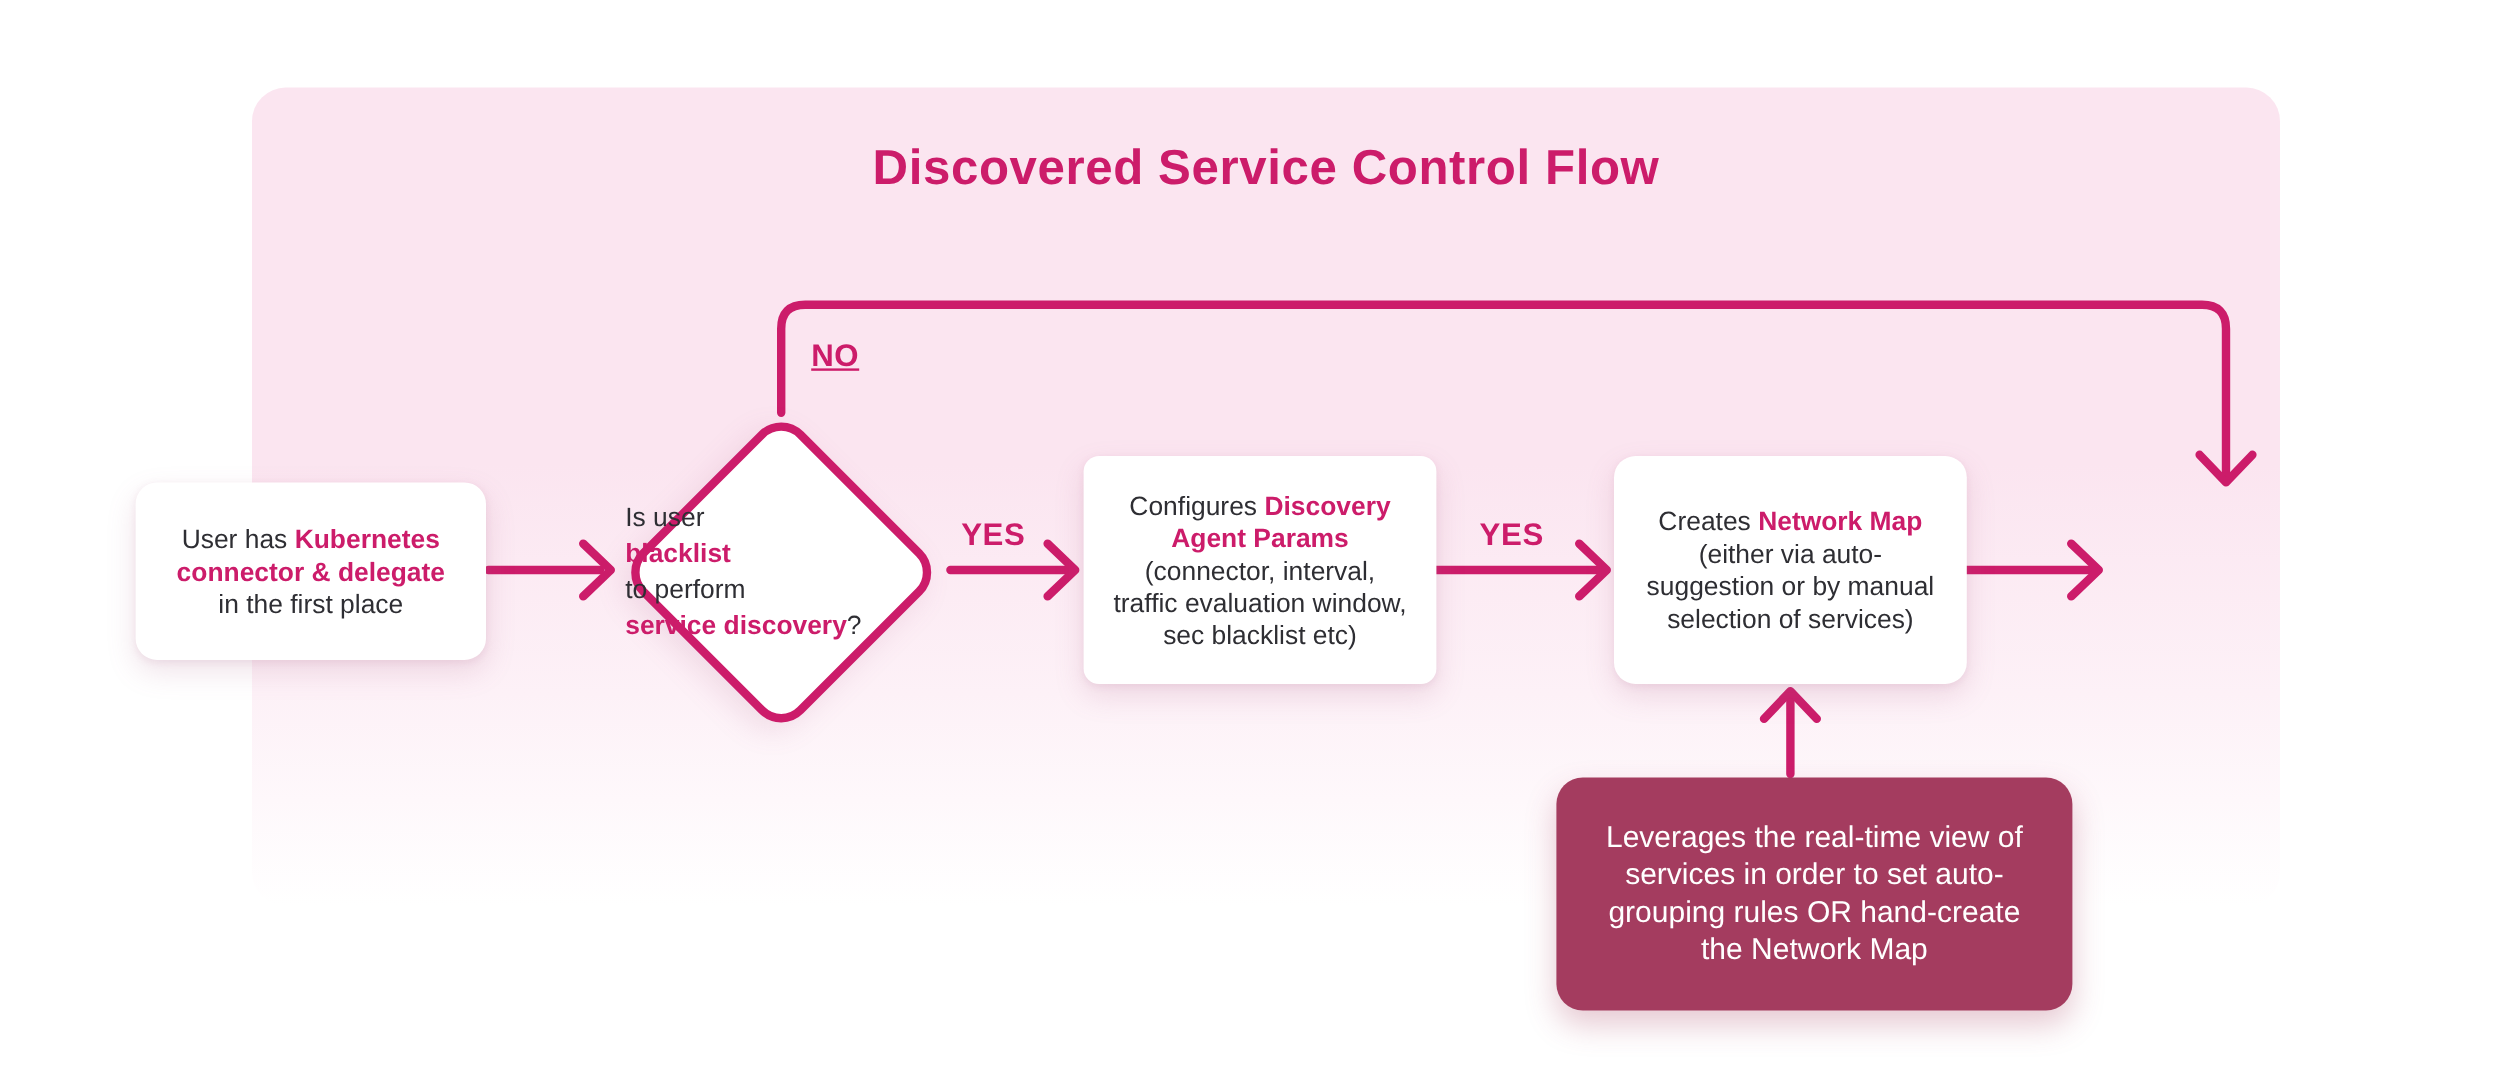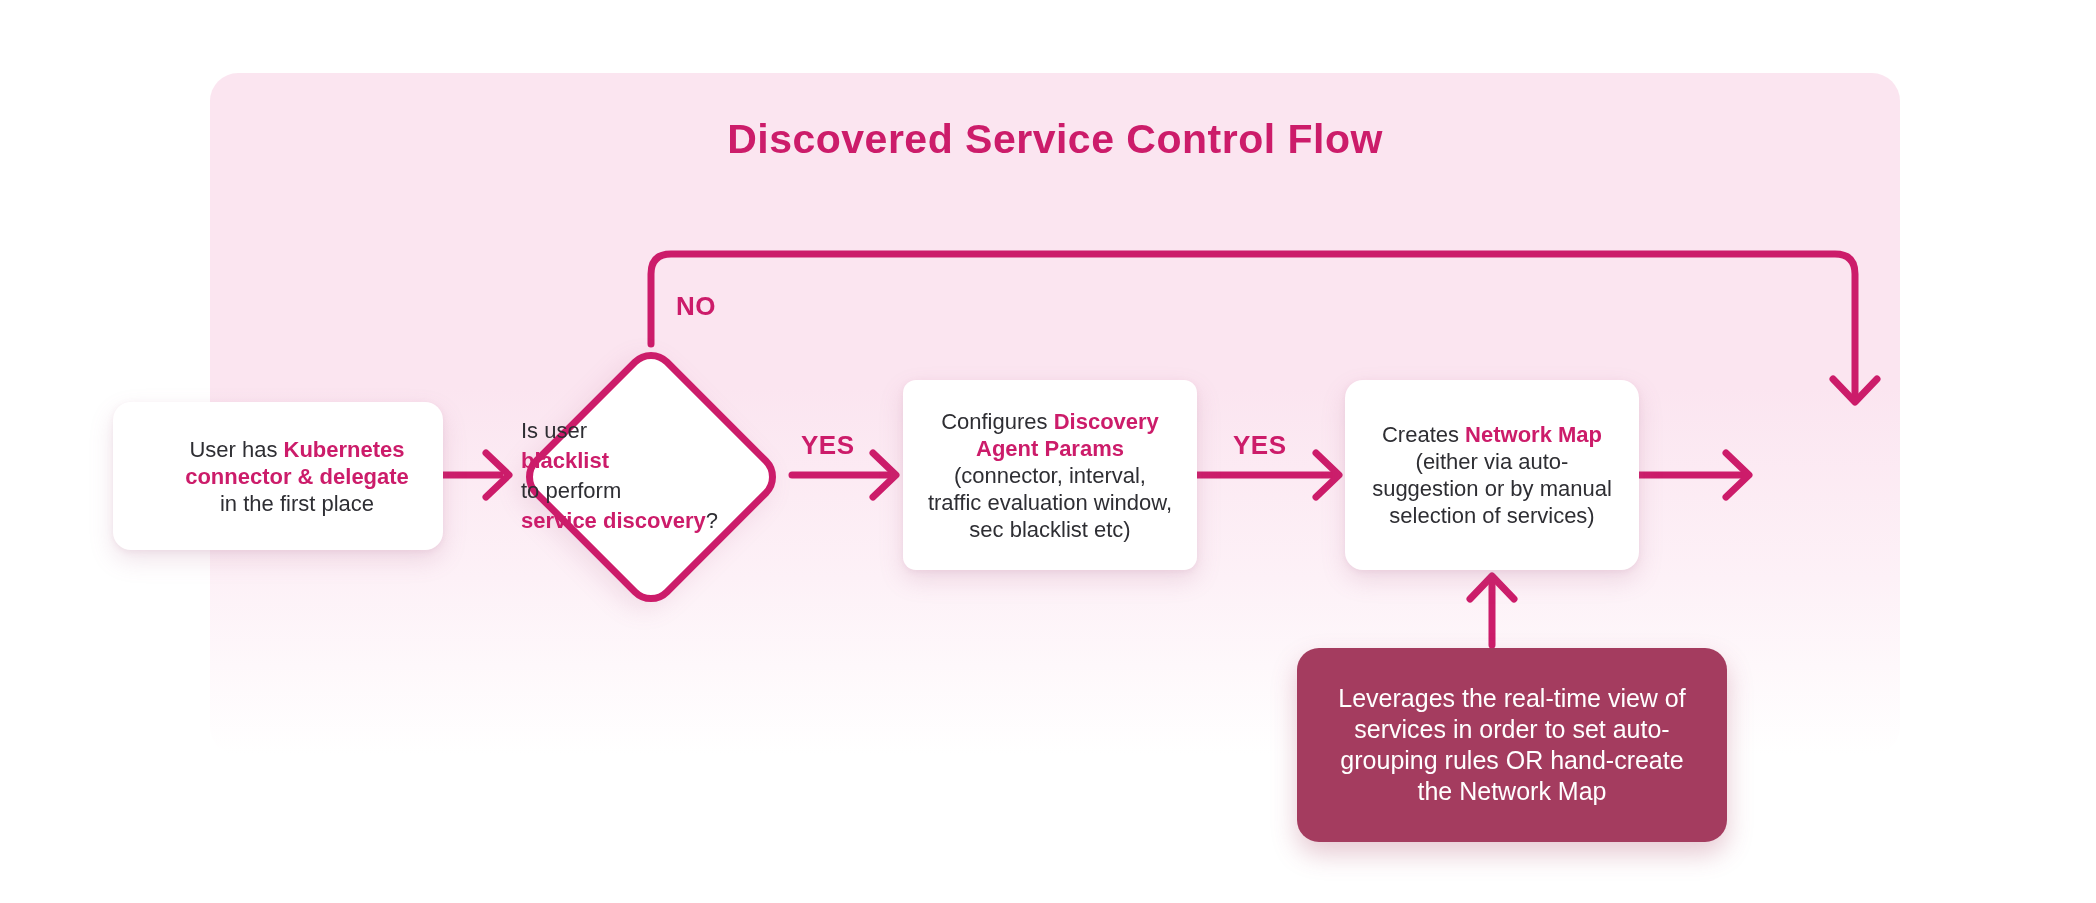--- a/index.html
+++ b/index.html
@@ -28,21 +28,21 @@
   }
   .connectors{position:absolute;left:0;top:0;width:2096px;height:903px;pointer-events:none;}
   .edge{stroke:var(--accent);stroke-width:7;fill:none;stroke-linecap:round;stroke-linejoin:round;}
   .box{
     position:absolute;background:#fff;border-radius:18px;
     display:flex;align-items:center;justify-content:center;text-align:center;
     font-size:22px;line-height:27px;
     box-shadow:0 10px 24px rgba(173,102,140,.18),0 2px 6px rgba(173,102,140,.10);
   }
   .accent-bold{color:var(--accent);font-weight:700;}
-  #node-start{left:113px;top:402px;width:292px;height:148px;padding-left:38px;}
+  #node-start{left:113px;top:402px;width:292px;height:148px;}
   #node-configure{left:903px;top:380px;width:294px;height:190px;border-radius:13px;}
   #node-create{left:1345px;top:380px;width:294px;height:190px;}
   #node-end{left:1755px;top:408px;width:228px;height:134px;border-radius:20px;
     font-size:31px;font-weight:800;letter-spacing:1px;color:var(--accent);}
   #node-note{
     left:1280px;top:648px;width:430px;height:194px;border-radius:22px;
     background:var(--note-bg);color:#fff;font-size:25px;line-height:31px;
     box-shadow:0 12px 26px rgba(164,60,95,.28);
     margin-left:17px;
   }
@@ -50,21 +50,21 @@
     position:absolute;left:555px;top:381px;width:192px;height:192px;
     box-sizing:border-box;background:#fff;border:7px solid var(--accent);
     border-radius:26px;transform:rotate(45deg);
     box-shadow:0 10px 24px rgba(173,102,140,.15);
   }
   .diamond-text{
     position:absolute;left:521px;top:416px;width:260px;
     text-align:left;font-size:22px;line-height:30px;
   }
   .edge-label{position:absolute;font-weight:800;font-size:26px;color:var(--accent);letter-spacing:.5px;}
-  #label-no{left:676px;top:291px;}
+  #label-no{left:676px;top:281px;text-decoration:underline;}
   #label-yes-1{left:801px;top:430px;}
   #label-yes-2{left:1233px;top:430px;}
 </style>
 </head>
 <body>
 
 <div class="canvas">
 
   <div class="panel"></div>
 

